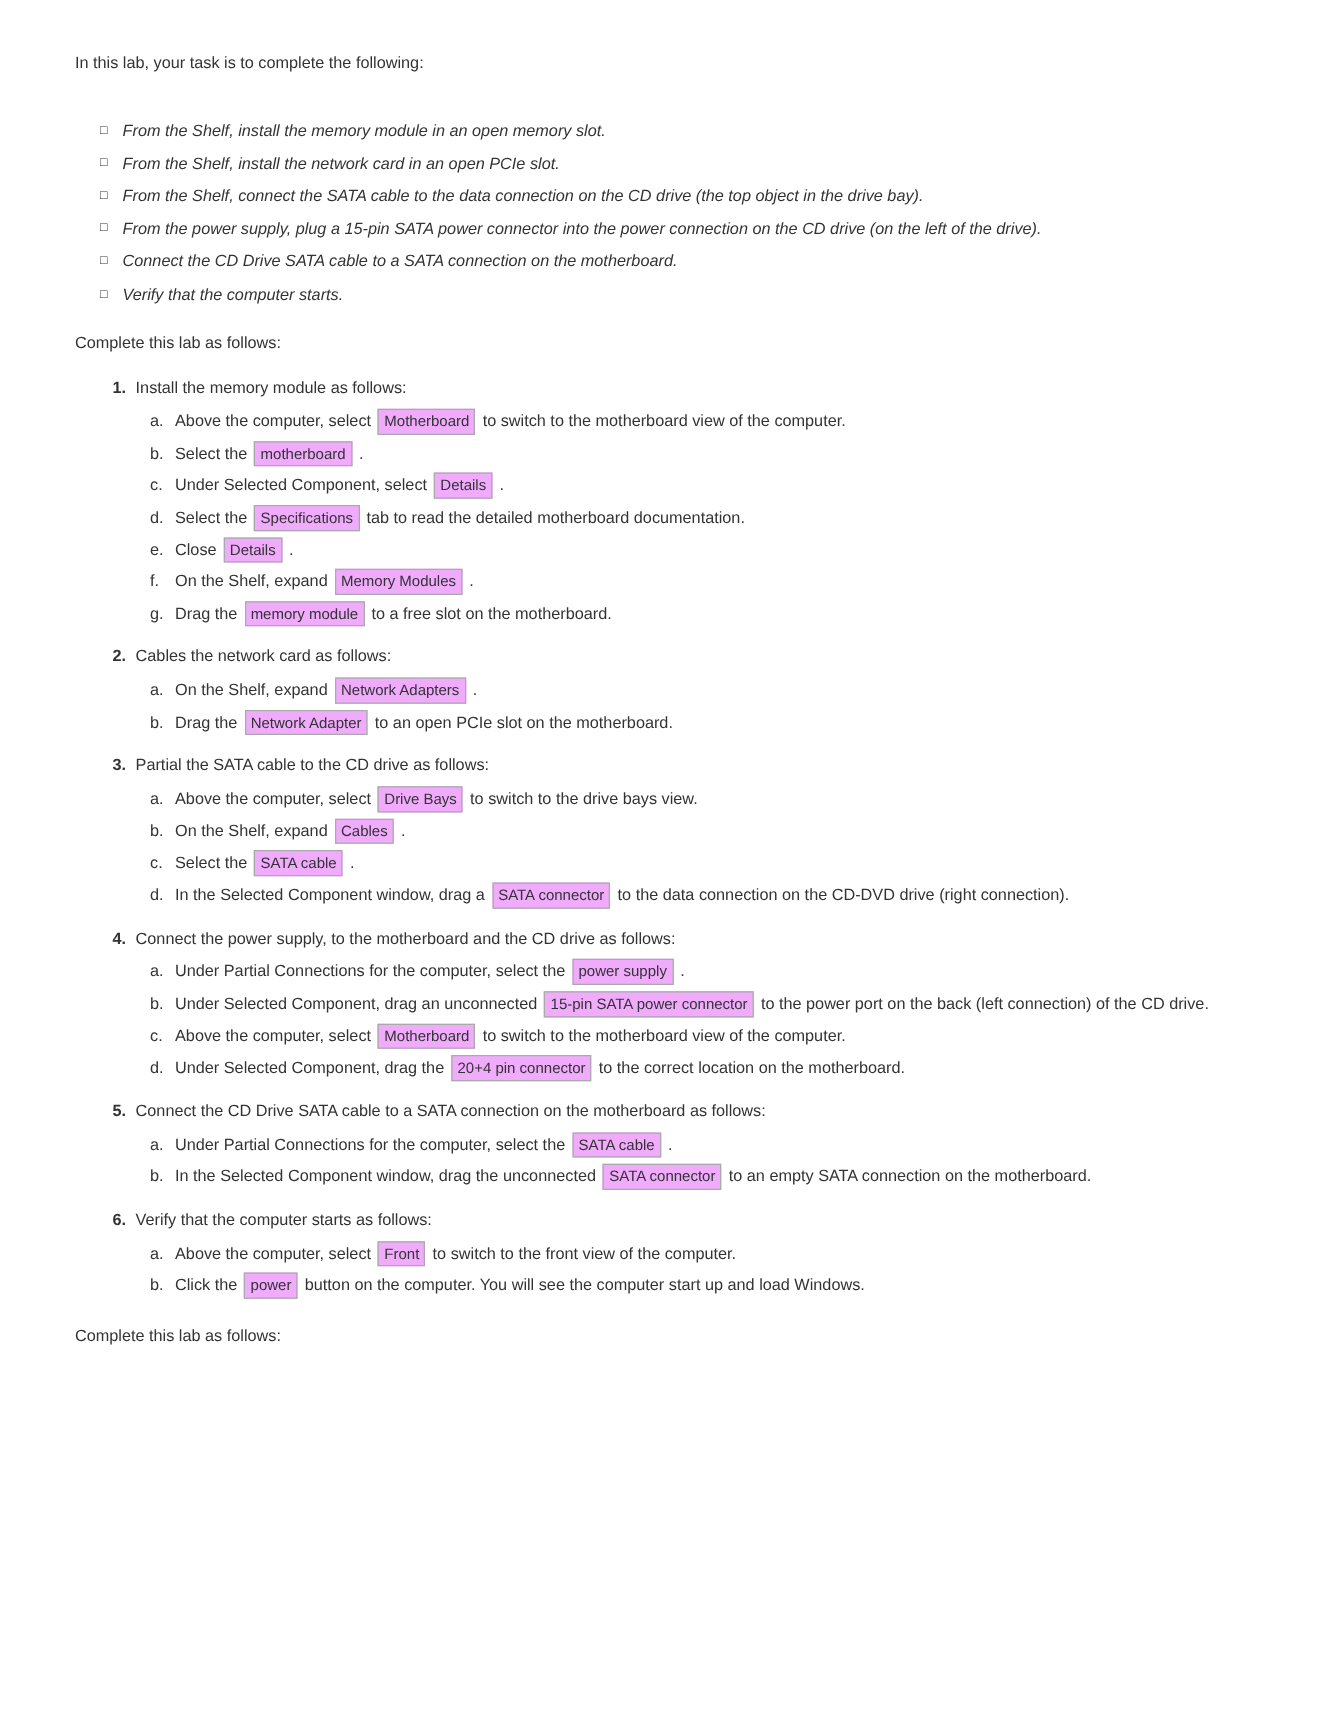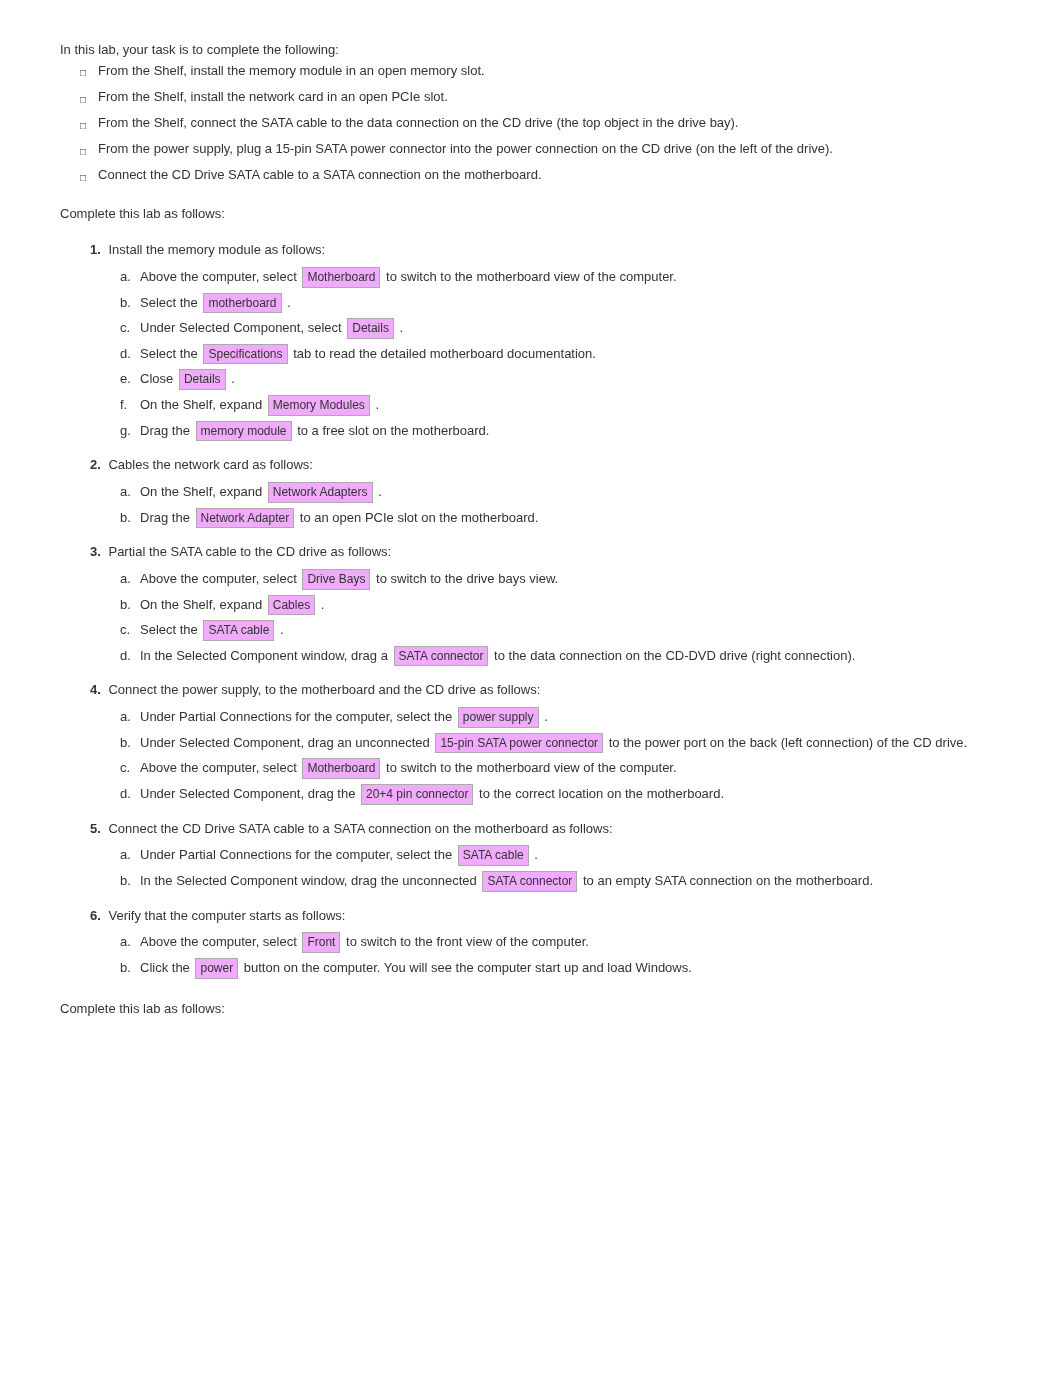--- a/index.html
+++ b/index.html
@@ -12,35 +12,36 @@
       background: #ffffff;
       font-family: Arial, sans-serif;
       font-size: 13px;
       color: #333333;
       padding: 40px 60px;
       width: 1062px;
       min-height: 1377px;
     }
 
     .intro-paragraph {
-      margin-bottom: 0;
+      margin-bottom: 34px;
       line-height: 1.6;
     }
 
     .bullet-list {
       list-style: none;
       margin: 0 0 18px 20px;
       padding: 0;
     }
 
     .bullet-list li {
       display: flex;
-      align-items: flex-end;
+      align-items: flex-start;
       margin-bottom: 6px;
       line-height: 1.55;
+      font-style: italic;
     }
 
     .bullet-list li::before {
       content: "\25A1";
       font-size: 10px;
       margin-right: 12px;
       margin-top: 2px;
       flex-shrink: 0;
     }
 
@@ -116,20 +117,23 @@
     </li>
   <li>
       <span>From the Shelf, connect the SATA cable to the data connection on the CD drive (the top object in the drive bay).</span>
     </li>
   <li>
       <span>From the power supply, plug a 15-pin SATA power connector into the power connection on the CD drive (on the left of the drive).</span>
     </li>
   <li>
       <span>Connect the CD Drive SATA cable to a SATA connection on the motherboard.</span>
     </li>
+  <li>
+      <span>Verify that the computer starts.</span>
+    </li>
 </ul>
 
 <p class="section-label">Complete this lab as follows:</p>
 
 <ol class="numbered-list">
 
   <li>
     <span class="step-number">1.</span>
     <span>Install the memory module as follows:</span>
     <ul class="sub-list">

